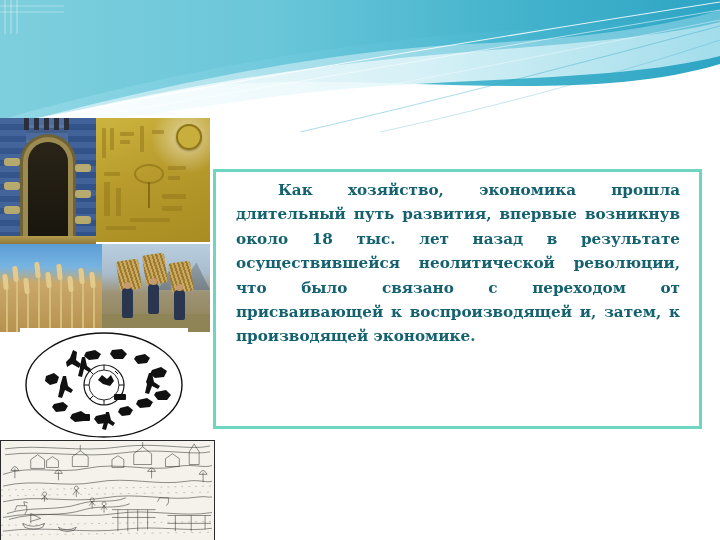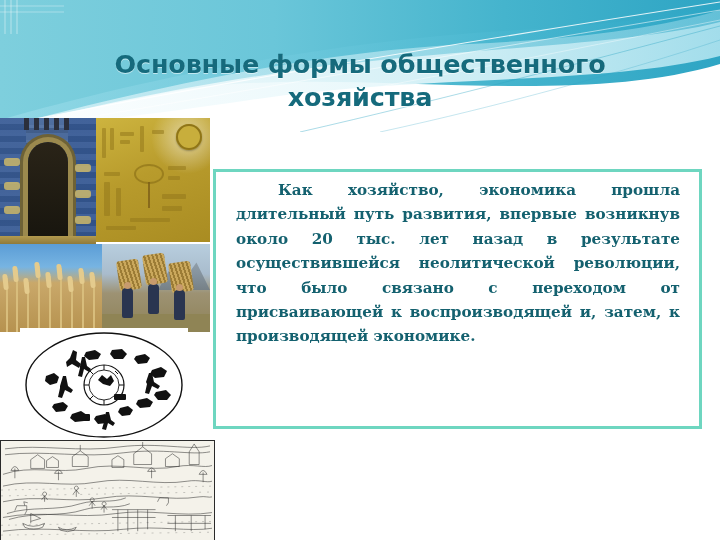--- a/index.html
+++ b/index.html
@@ -184,21 +184,20 @@
         <line x1="11" y1="0" x2="11" y2="34"></line>
         <line x1="17" y1="0" x2="17" y2="34"></line>
       </g>
       <g stroke="#ffffff" stroke-opacity="0.35" stroke-width="1">
         <line x1="0" y1="6" x2="64" y2="6"></line>
         <line x1="0" y1="12" x2="64" y2="12"></line>
       </g>
     </svg>
   </div>
 
-  <div id="title">Основные формы общественного хозяйства</div>
 
   <div id="collage">
 
     <div class="photo" id="img-ishtar">
       <div class="pylon-l"></div>
       <div class="pylon-r"></div>
       <div class="crenel"></div>
       <div class="arch"></div>
       <div class="bull" style="left:4px;  top:40px;"></div>
       <div class="bull" style="left:4px;  top:64px;"></div>
@@ -361,15 +360,15 @@
             <path d="M0,56 l215,-4" stroke-dasharray="2 6"></path>
             <path d="M0,86 l215,-4" stroke-dasharray="2 5"></path>
             <path d="M0,96 l215,-3" stroke-dasharray="2 6"></path>
           </g>
         </g>
       </svg>
     </div>
   </div>
 
   <div id="textbox"></div>
-  <div id="bodytext">Как хозяйство, экономика прошла длительный путь развития, впервые возникнув около 20 тыс. лет назад в результате осуществившейся неолитической революции, что было связано с переходом от присваивающей к воспроизводящей и, затем, к производящей экономике.</div>
+  <div id="bodytext">Как хозяйство, экономика прошла длительный путь развития, впервые возникнув около 18 тыс. лет назад в результате осуществившейся неолитической революции, что было связано с переходом от присваивающей к воспроизводящей и, затем, к производящей экономике.</div>
 
 </div>
 
 </body></html>

